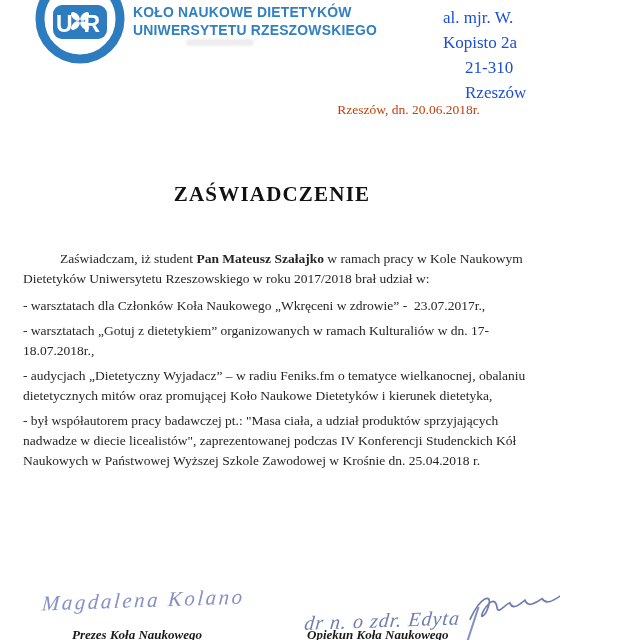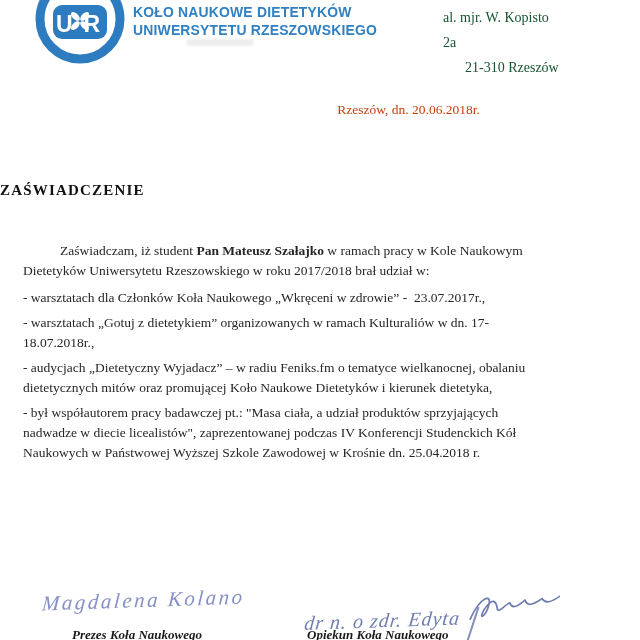--- a/index.html
+++ b/index.html
@@ -18,34 +18,35 @@
     font-family:"Liberation Sans", sans-serif;
     font-weight:600;
     font-size:14.5px;line-height:18px;
     color:#3080c2;
     letter-spacing:.2px;
     transform:scaleX(.96);transform-origin:left top;
     white-space:pre;
   }
   .address{
     position:absolute;left:443px;top:5px;
-    font-size:14px;line-height:25px;color:#14532d;
+    font-size:17px;line-height:25px;color:#1d4ed8;
   }
   .address .line2{padding-left:22px;}
   .scan-artifact{position:absolute;background:#d9d9d9;opacity:.45;border-radius:4px;filter:blur(1px);}
   
   .flow{position:relative;padding-top:100px;}
   .dateline{
     text-align:right;padding-right:80px;
     font-size:13.5px;line-height:20px;color:#c2410c;
   }
   .title{
     margin-top:62px;
+    text-align:center;
     padding-right:16px;
-    font-size:15px;font-weight:bold;
+    font-size:21px;font-weight:bold;
     letter-spacing:1.2px;
     color:#111;
   }
   .body-text{
     margin-top:42px;
     padding:0 30px 0 23px;
     font-size:13.5px;line-height:20px;
   }
   .body-text p{margin:0 0 5px 0;white-space:pre-wrap;}
   .intro{text-indent:37px;margin-bottom:7px !important;}

